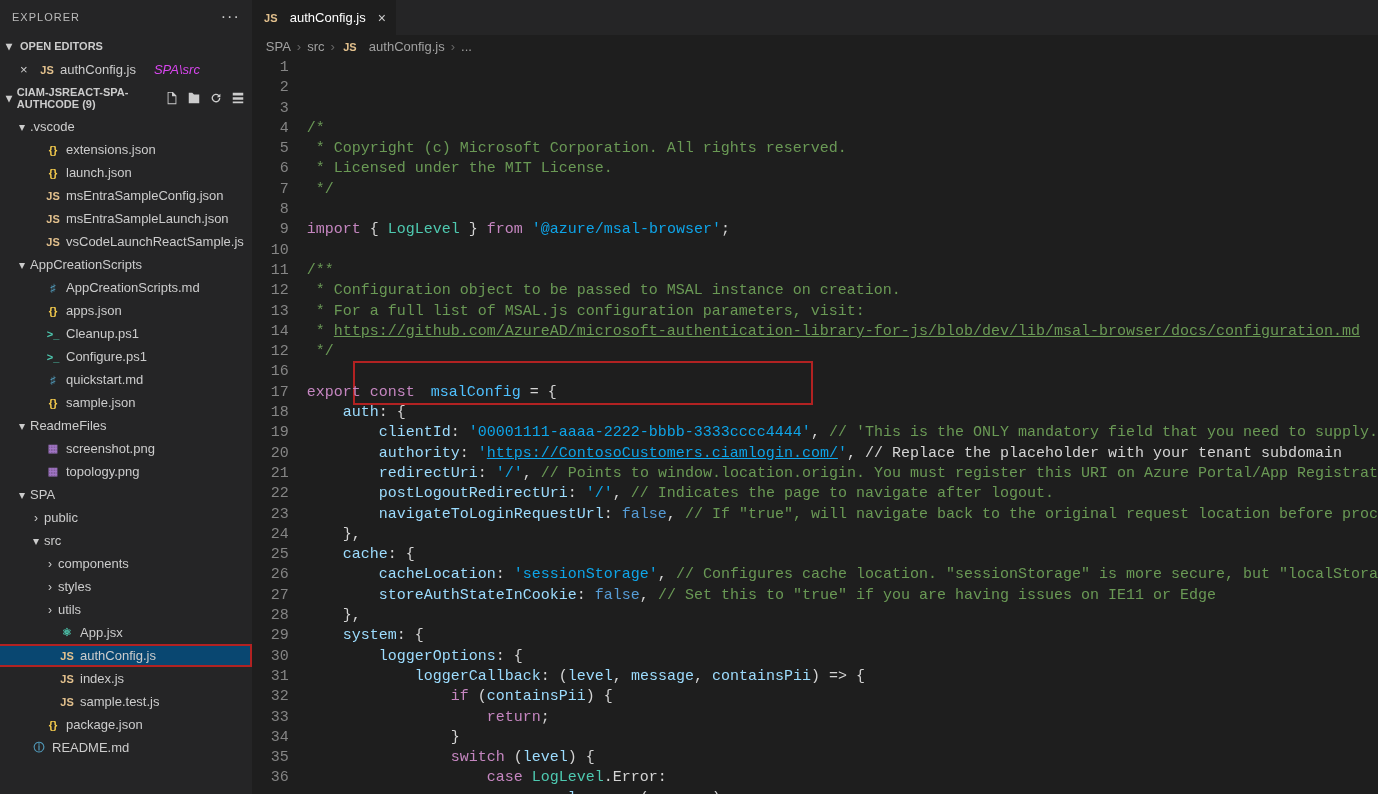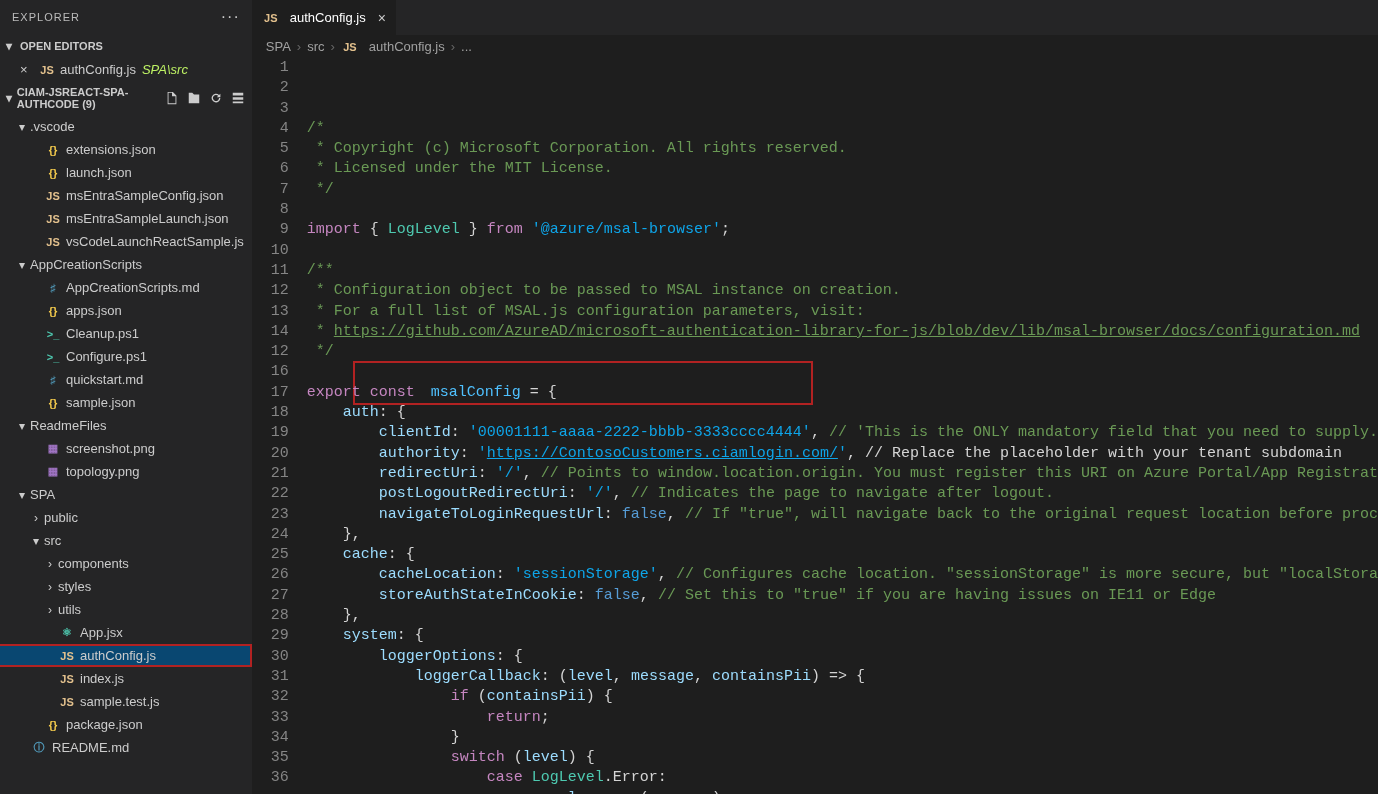--- a/index.html
+++ b/index.html
@@ -58,21 +58,21 @@
 .ic-json { color: #f2c94c; }
 .ic-md { color: #519aba; }
 .ic-ps1 { color: #4ec9b0; }
 .ic-png { color: #a074c4; }
 .ic-jsx { color: #4ec9b0; }
 .ic-info { color: #519aba; }
 .open-editor-item {
   display: flex; align-items: center; padding: 2px 0 2px 20px; height: 23px; color:#ccc;
 }
 .open-editor-item .close { width: 18px; color:#ccc; }
-.open-editor-item .path { color: #bef264; margin-left: 6px; font-style: italic; }
+.open-editor-item .path { color: #d946ef; margin-left: 18px; font-style: italic; }
 
 .main {
   flex: 1;
   display: flex;
   flex-direction: column;
   background: #1e1e1e;
 }
 .tabs {
   display: flex;
   background: #252526;

